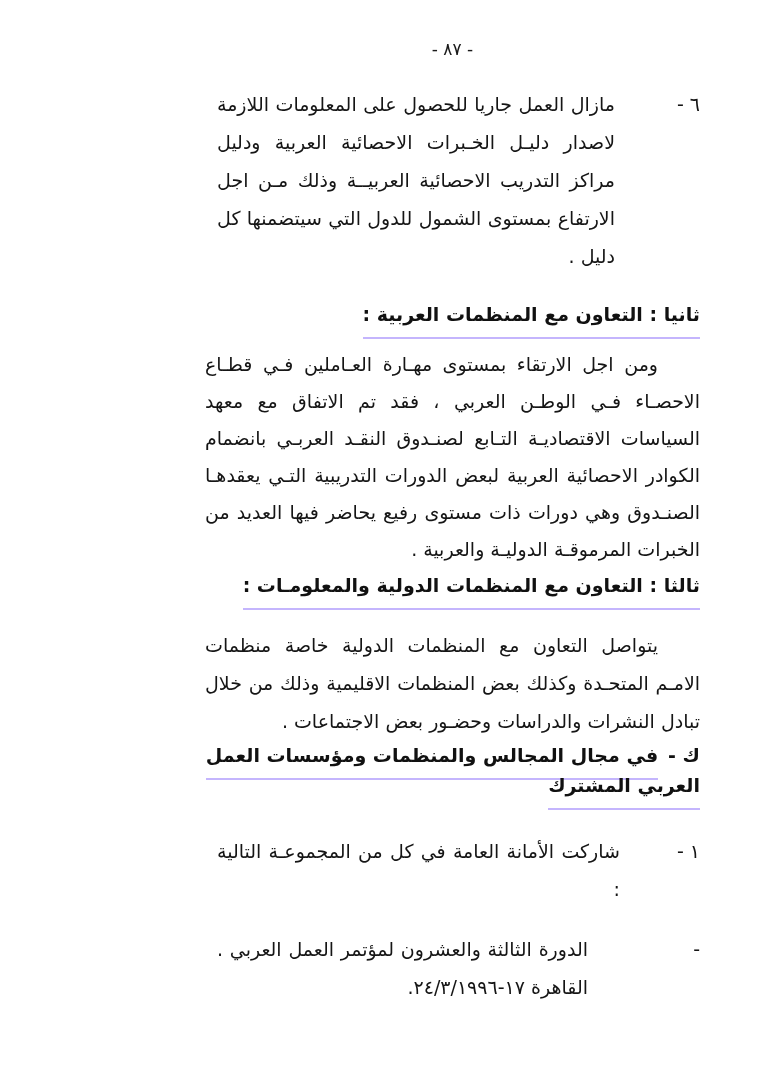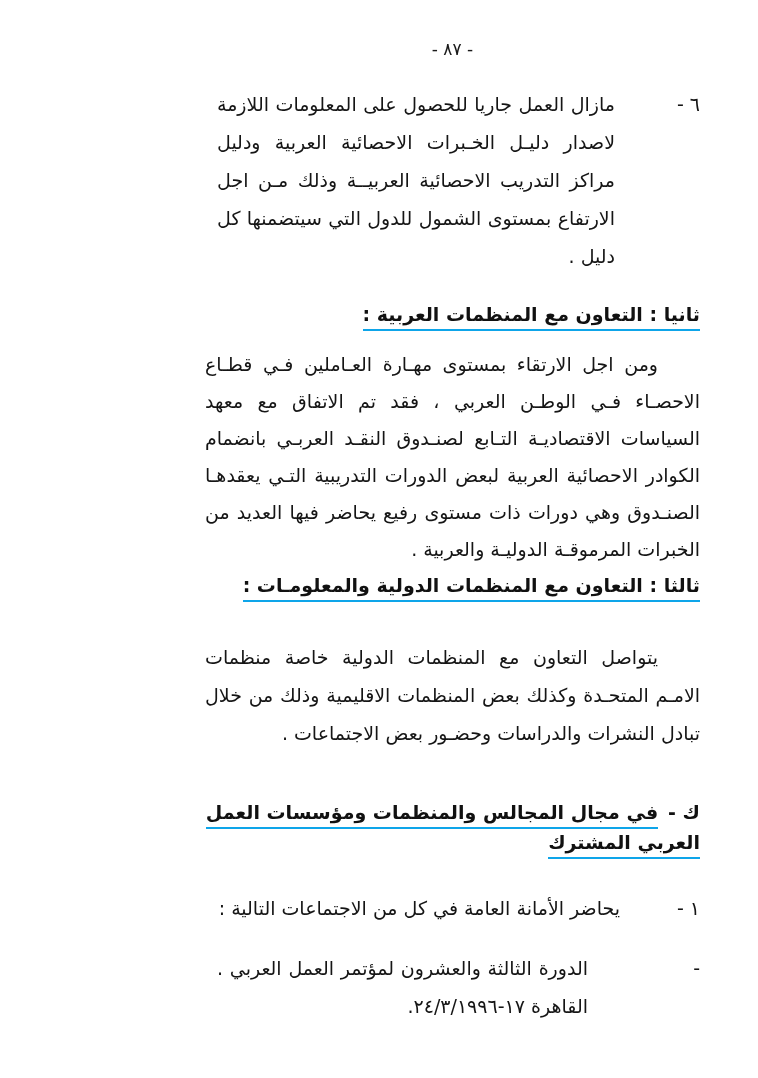--- a/index.html
+++ b/index.html
@@ -49,39 +49,39 @@
   .dash-item .item-text { margin-right: 112px; }
 
   .heading {
     margin: 0;
     font-size: 19px;
     font-weight: bold;
     line-height: 30px;
     color: #111;
   }
   .underlined {
-    border-bottom: 2px solid #0ea5e9;
-    padding-bottom: 4px;
+    border-bottom: 2px solid #c4b5fd;
+    padding-bottom: 12px;
   }
   .heading-second { margin-top: 24px; }
   .heading-third  { margin-top: 2px; }
-  .heading-k      { margin-top: 45px; }
+  .heading-k      { }
   .heading-k .hk-marker { margin-left: 10px; }
 
   .para {
     margin: 0;
     font-size: 19px;
     line-height: 38px;
     text-align: justify;
     text-indent: 42px;
     color: #151515;
   }
   .para-a { margin-top: 22px; }
   .para-b { margin-top: 17px; line-height: 37px; }
-  .para-c { margin-top: 38px; }
+  .para-c { margin-top: 26px; }
 </style>
 </head>
 <body>
 
 <div class="page">
 
   <div class="page-number">- ٨٧ -</div>
 
   <div class="num-item item6">
     <span class="marker">٦ -</span>
@@ -100,21 +100,21 @@
   </h2>
 
   <p class="para para-c">يتواصل التعاون مع المنظمات الدولية خاصة منظمات الامـم المتحـدة وكذلك بعض المنظمات الاقليمية وذلك من خلال تبادل النشرات والدراسات وحضـور بعض الاجتماعات .</p>
 
   <h2 class="heading heading-k">
     <span class="hk-marker">ك -</span><span class="underlined">في مجال المجالس والمنظمات ومؤسسات العمل العربي المشترك</span>
   </h2>
 
   <div class="num-item item1">
     <span class="marker">١ -</span>
-    <p class="item-text">يحاضر الأمانة العامة في كل من الاجتماعات التالية :</p>
+    <p class="item-text">شاركت الأمانة العامة في كل من المجموعـة التالية :</p>
   </div>
 
   <div class="num-item dash-item">
     <span class="marker">-</span>
     <p class="item-text">الدورة الثالثة والعشرون لمؤتمر العمل العربي . القاهرة ١٧-٢٤/٣/١٩٩٦.</p>
   </div>
 
 </div>
 
 </body></html>

